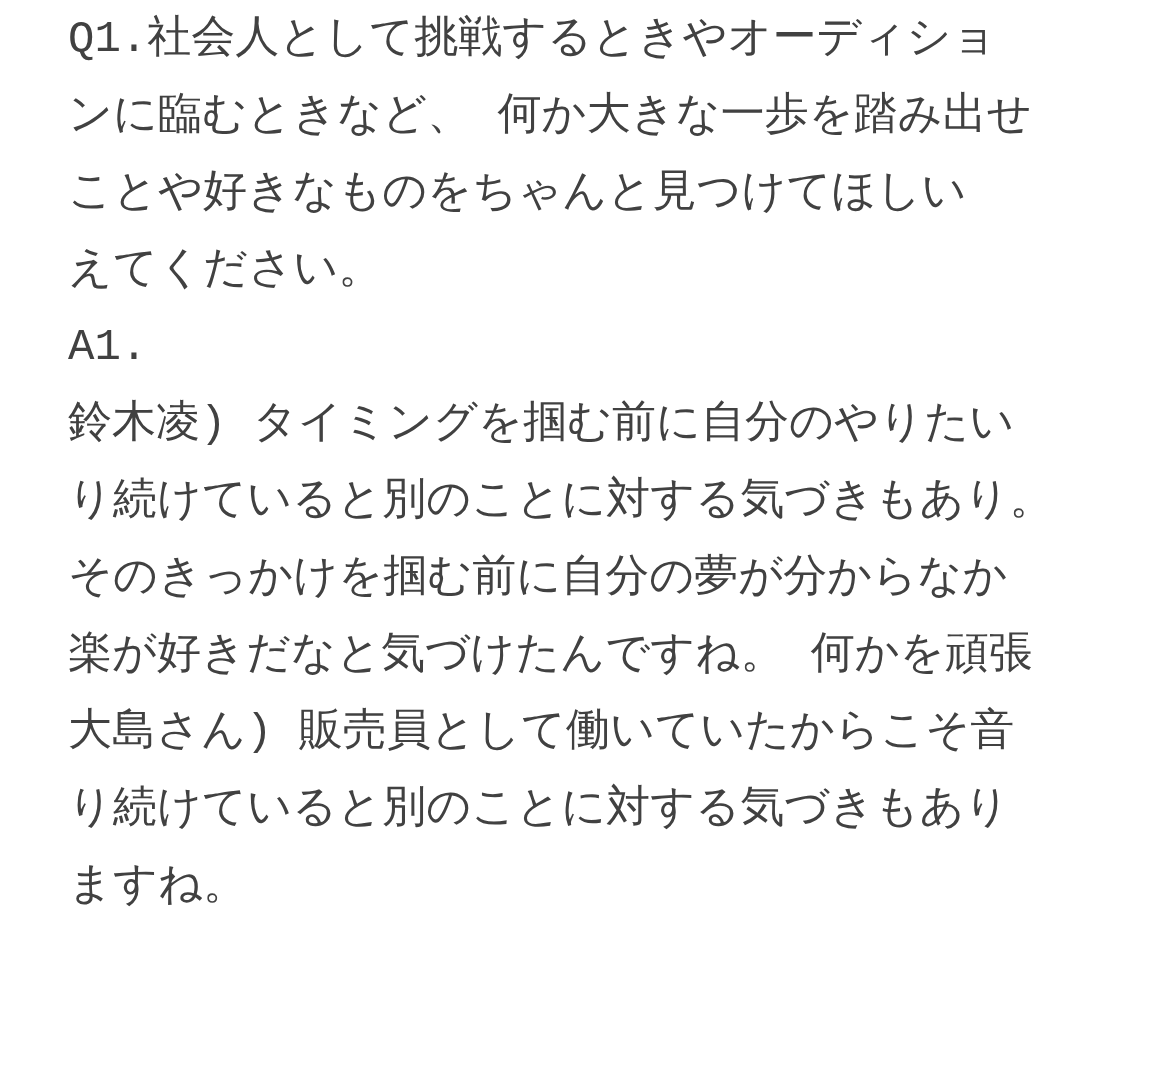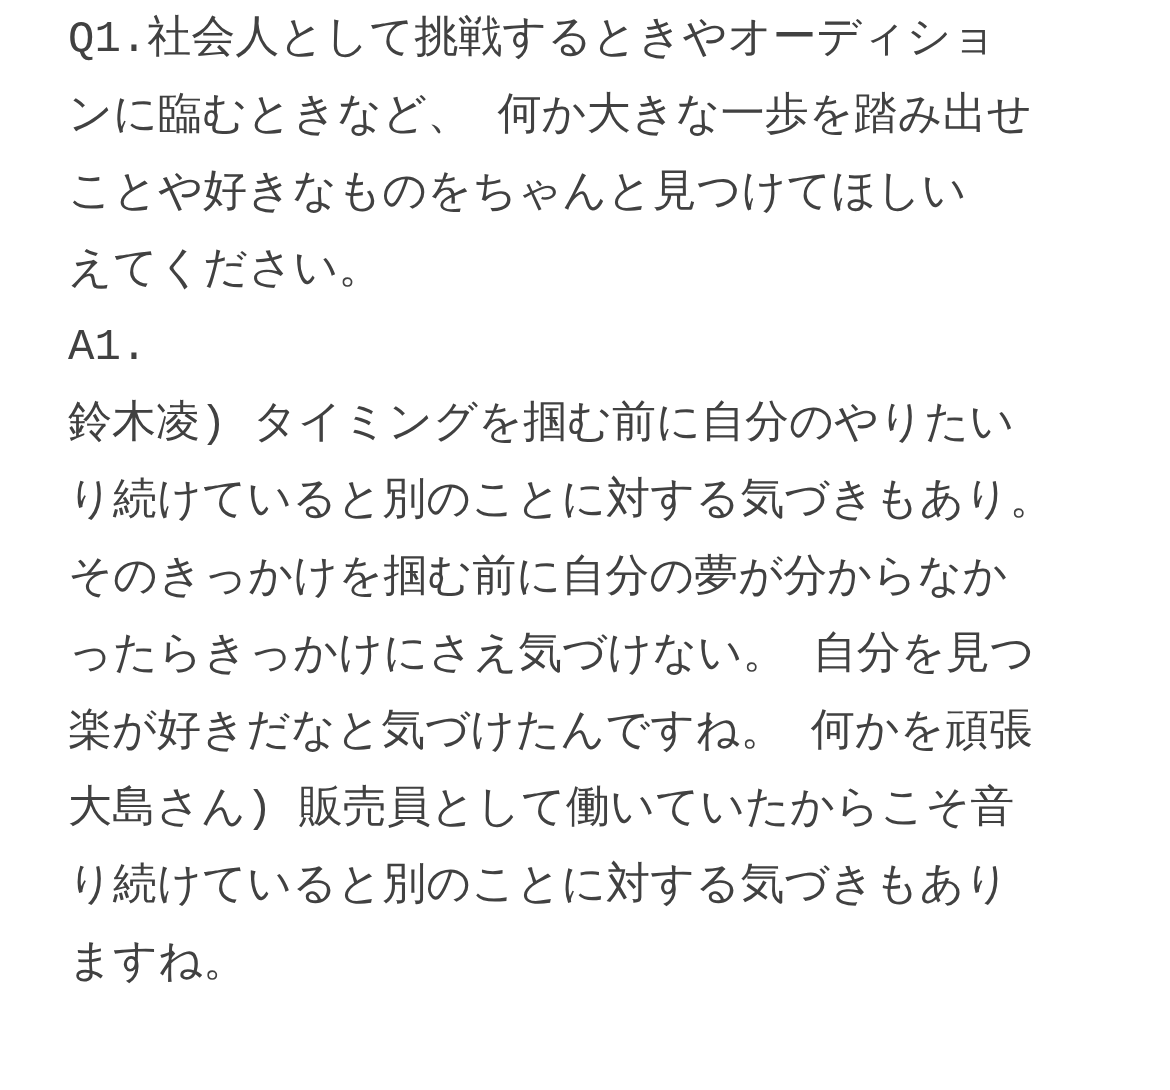--- a/index.html
+++ b/index.html
@@ -43,21 +43,20 @@
     <div class="line">ことや好きなものをちゃんと見つけてほしい</div>
     <div class="line">えてください。</div>
   </section>
 
   <div class="line">A1.</div>
 
   <section>
     <div class="line">鈴木凌) タイミングを掴む前に自分のやりたい</div>
     <div class="line">り続けていると別のことに対する気づきもあり。</div>
     <div class="line">そのきっかけを掴む前に自分の夢が分からなか</div>
-    <div class="line">ったらきっかけにさえ気づけない。 自分を見つ</div>
   </section>
 
   <section>
     <div class="line">楽が好きだなと気づけたんですね。 何かを頑張</div>
     <div class="line">大島さん) 販売員として働いていたからこそ音</div>
     <div class="line">り続けていると別のことに対する気づきもあり</div>
     <div class="line">ますね。</div>
   </section>
 
 </div>

